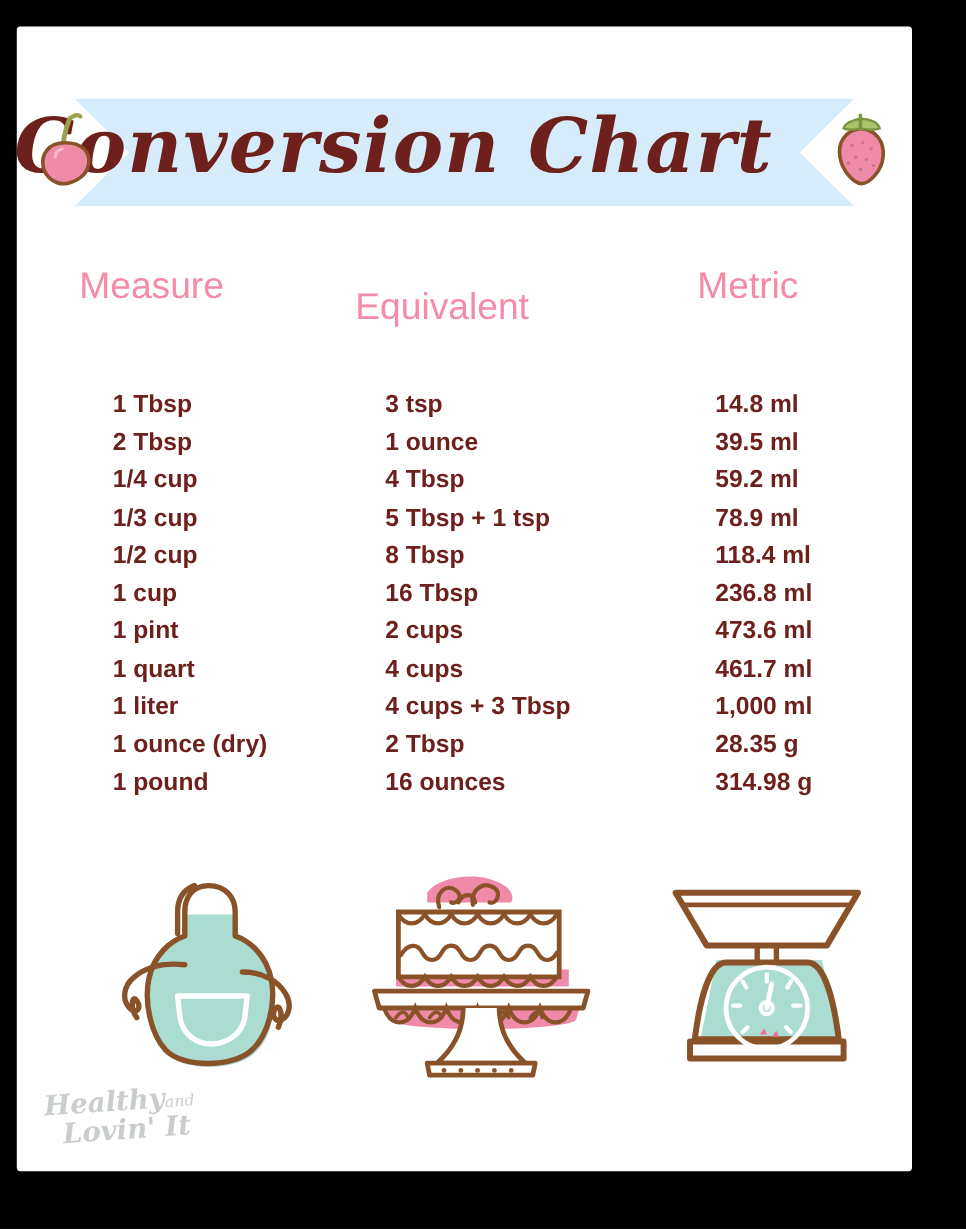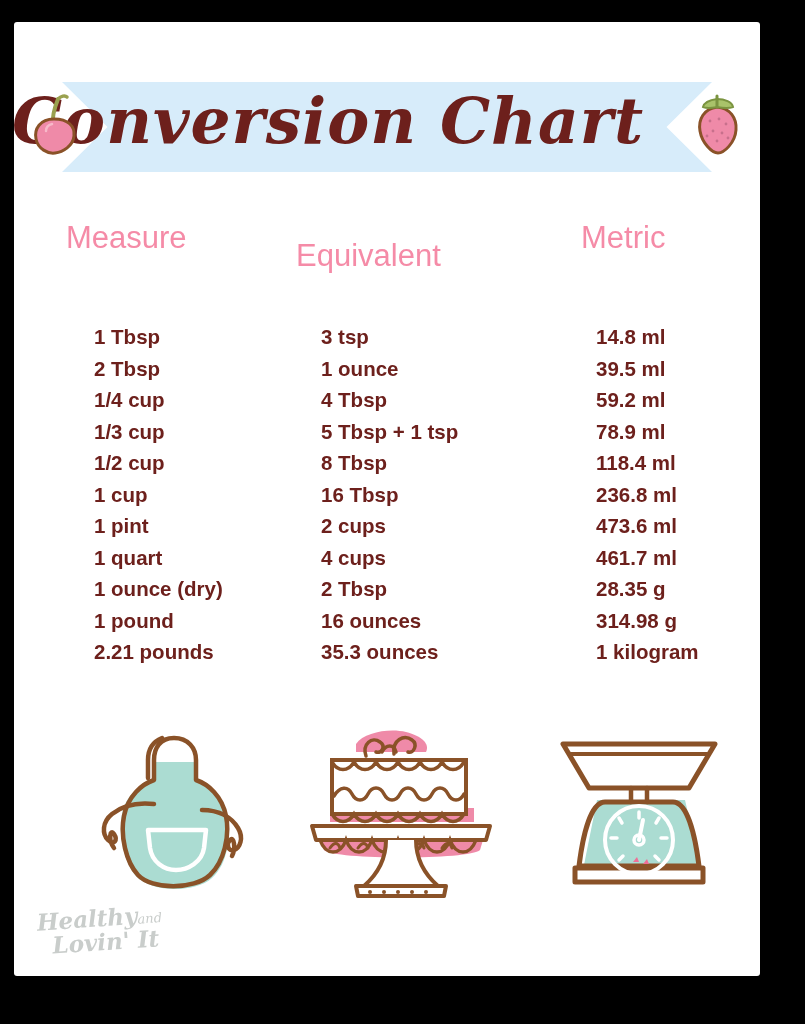--- a/index.html
+++ b/index.html
@@ -226,33 +226,33 @@
         <div class="cell c0">1 pint</div>
         <div class="cell c1">2 cups</div>
         <div class="cell c2">473.6 ml</div>
       </div>
       <div class="row">
         <div class="cell c0">1 quart</div>
         <div class="cell c1">4 cups</div>
         <div class="cell c2">461.7 ml</div>
       </div>
       <div class="row">
+        <div class="cell c0">1 liter</div>
+        <div class="cell c1">4 cups + 3 Tbsp</div>
+        <div class="cell c2">1,000 ml</div>
+      </div>
+      <div class="row">
         <div class="cell c0">1 ounce (dry)</div>
         <div class="cell c1">2 Tbsp</div>
         <div class="cell c2">28.35 g</div>
       </div>
       <div class="row">
         <div class="cell c0">1 pound</div>
         <div class="cell c1">16 ounces</div>
         <div class="cell c2">314.98 g</div>
-      </div>
-      <div class="row">
-        <div class="cell c0">2.21 pounds</div>
-        <div class="cell c1">35.3 ounces</div>
-        <div class="cell c2">1 kilogram</div>
       </div>
     </div>
 
   <div id="illustrations">
 
     <svg class="illo" id="apron-illustration" viewBox="0 0 210 190">
       <path d="M78 58 C68 62, 52 72, 48 92 C44 112, 50 140, 62 154 C76 170, 120 172, 138 156 C154 142, 158 112, 152 92 C146 72, 132 62, 122 58 L122 40 L78 40 Z" fill="#abdcd2"></path>
       <path d="M100 16 C86 16, 80 26, 80 38 L80 58 C68 62, 54 74, 50 94 C46 114, 52 140, 64 153 C78 168, 120 168, 136 153 C150 140, 156 114, 152 94 C148 74, 134 62, 122 58 L122 38 C122 26, 114 16, 100 16 Z" fill="none" stroke="#8a5228" stroke-width="4.5" stroke-linejoin="round"></path>
       <path d="M88 16 C78 20, 74 28, 74 38 L74 56" fill="none" stroke="#8a5228" stroke-width="4.5" stroke-linecap="round"></path>
       <path d="M80 82 C62 80, 48 84, 38 92 C28 100, 28 112, 34 118 C40 124, 44 118, 40 112 C36 106, 34 118, 40 126" fill="none" stroke="#8a5228" stroke-width="4.5" stroke-linecap="round" stroke-linejoin="round"></path>

